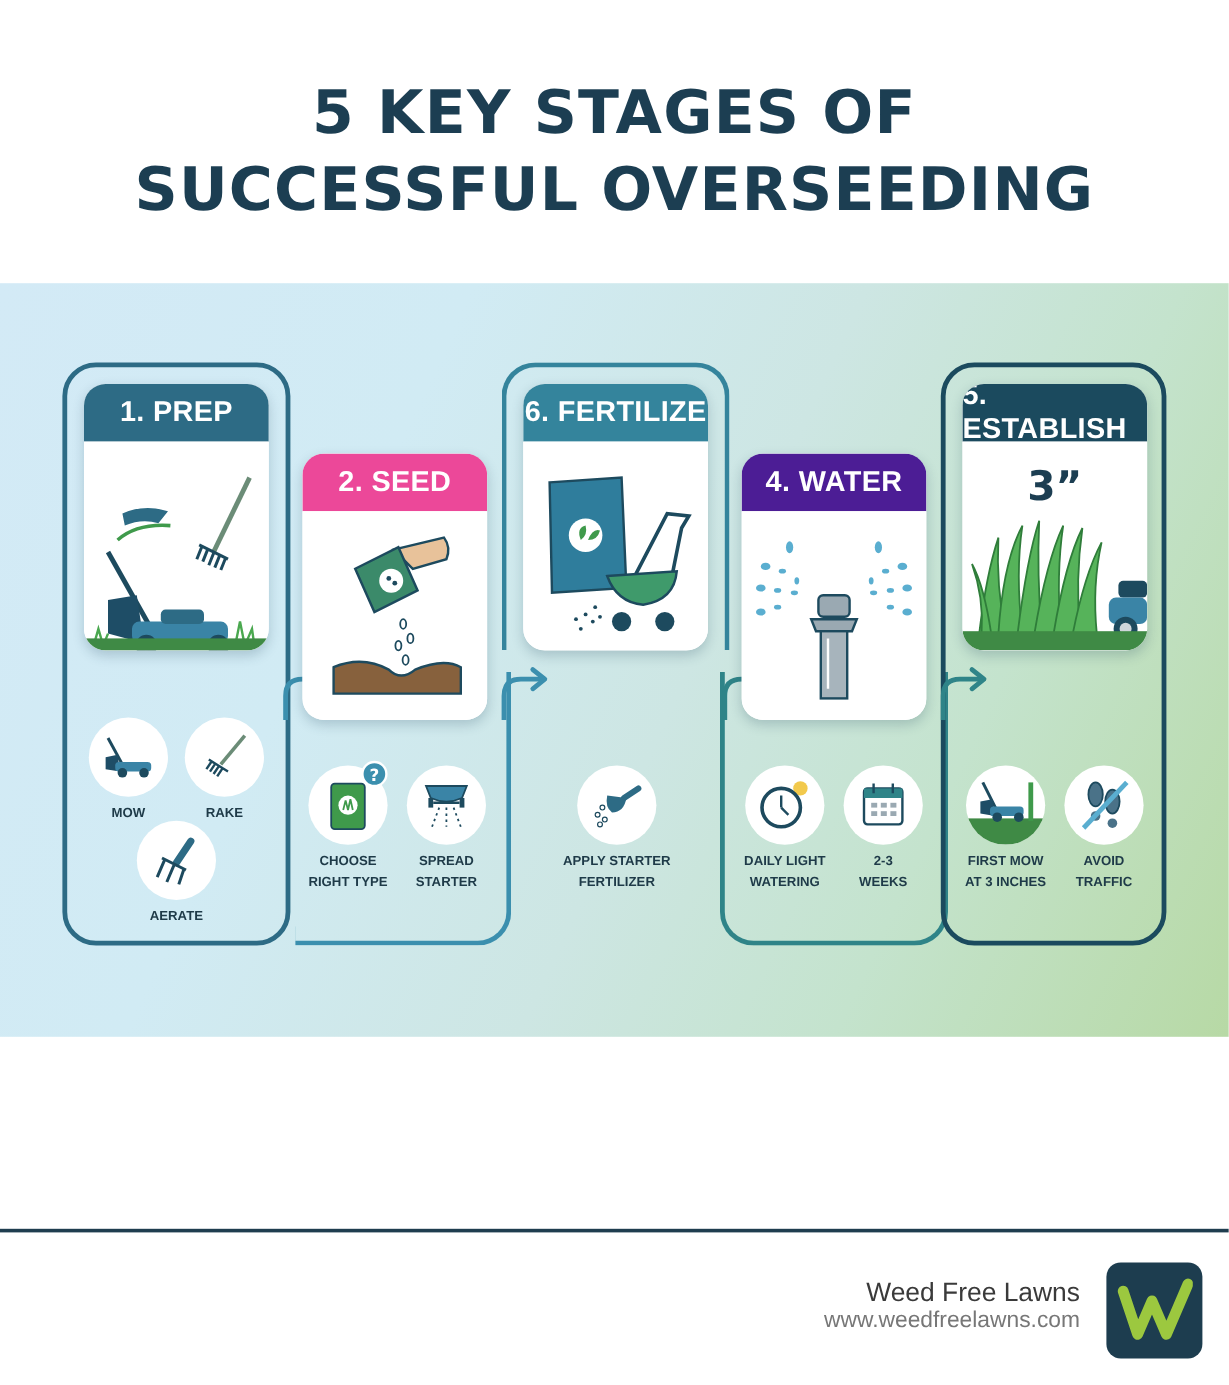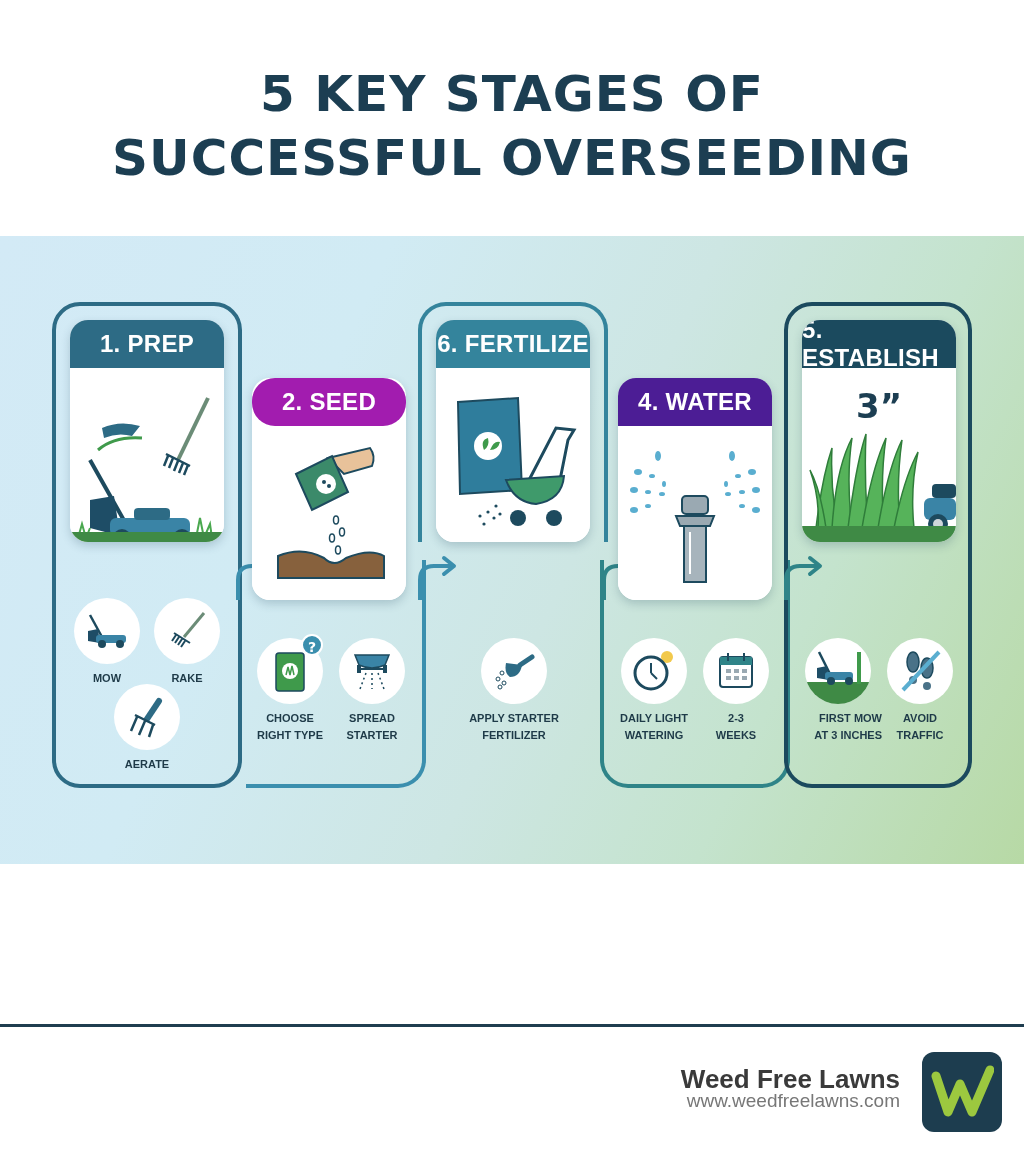--- a/index.html
+++ b/index.html
@@ -40,21 +40,21 @@
     display: flex; align-items: center; justify-content: center;
   }
   .sub .lbl {
     margin-top: 6px; font-family: "Liberation Sans", sans-serif; font-weight: bold;
     font-size: 11px; line-height: 17px; color: #1e3a48; white-space: nowrap;
   }
 
   .footer-rule { position: absolute; left: 0; top: 1024px; width: 1024px; height: 3px; background: #1f3d4f; }
   .brand-name {
     position: absolute; right: 124px; top: 1064px; font-family: "Liberation Sans", sans-serif;
-    font-weight: bold; font-size: 26px; color: #3a3a3a; text-align: right;
+    font-weight: normal; font-size: 22px; color: #3a3a3a; text-align: right;
   }
   .brand-url {
     position: absolute; right: 124px; top: 1090px; font-family: "Liberation Sans", sans-serif;
     font-size: 19px; color: #777777; text-align: right;
   }
   .logo {
     position: absolute; left: 922px; top: 1052px; width: 80px; height: 80px; border-radius: 12px;
     background: #1d3d4f; display: flex; align-items: center; justify-content: center;
   }
 </style>
@@ -108,21 +108,21 @@
       <circle cx="112" cy="170" r="9" fill="#1d4a5e"></circle>
         <circle cx="112" cy="170" r="4" fill="#cfd6da"></circle>
       <path d="M126 170 L130 150 L134 170 L140 156 L142 170" stroke="#4aa84f" stroke-width="2" fill="none"></path>
       <path d="M8 170 L12 156 L16 170 L20 160" stroke="#4aa84f" stroke-width="2" fill="none"></path>
       <rect x="0" y="164" width="154" height="12" fill="#3f8a45"></rect>
     </svg>
   </div>
 </div>
 
 <div class="card" style="left:252px; top:378px; height:222px;">
-  <div class="hdr" style="background:#a21caf;border-radius:23px;">2. SEED</div>
+  <div class="hdr" style="background:#ec4899;">2. SEED</div>
   <div class="art">
     <svg width="154" height="174" viewBox="0 0 154 174">
       <path d="M76 32 L118 22 Q124 30 120 40 L92 48 Z" fill="#e8c29a" stroke="#1d4a5e" stroke-width="2"></path>
       <path d="M44 48 L80 30 L96 66 L60 84 Z" fill="#3b8a6a" stroke="#1d4a5e" stroke-width="2"></path>
       <circle cx="74" cy="58" r="10" fill="#ffffff"></circle>
       <circle cx="72" cy="56" r="2" fill="#1d4a5e"></circle>
         <circle cx="77" cy="60" r="2" fill="#1d4a5e"></circle>
       <g fill="#ffffff" stroke="#1d4a5e" stroke-width="1.5">
         <ellipse cx="84" cy="94" rx="2.5" ry="4"></ellipse>
           <ellipse cx="90" cy="106" rx="2.5" ry="4"></ellipse>
@@ -326,21 +326,21 @@
           <rect x="28" y="27" width="5" height="4"></rect>
         </g>
       </svg>
   </div>
   <div class="lbl">
     <div>2-3</div>
     <div>WEEKS</div>
   </div>
 </div>
 
-<div class="sub" style="left:794px; top:638px; width:88px;text-align:right;">
+<div class="sub" style="left:794px; top:638px; width:88px;">
   <div class="circ" style="overflow:hidden;">
     <svg width="66" height="66" viewBox="0 0 66 66">
         <rect x="0" y="44" width="66" height="22" fill="#3f8a45"></rect>
         <line x1="14" y1="14" x2="26" y2="38" stroke="#1d4a5e" stroke-width="2.5"></line>
         <path d="M12 30 L22 28 L24 42 L12 40 Z" fill="#1e4d66"></path>
         <rect x="20" y="34" width="28" height="8" rx="3" fill="#3a84a6"></rect>
         <circle cx="26" cy="43" r="4" fill="#1d4a5e"></circle>
         <circle cx="44" cy="43" r="4" fill="#1d4a5e"></circle>
         <rect x="52" y="14" width="4" height="32" fill="#3f9a4b"></rect>
       </svg>

